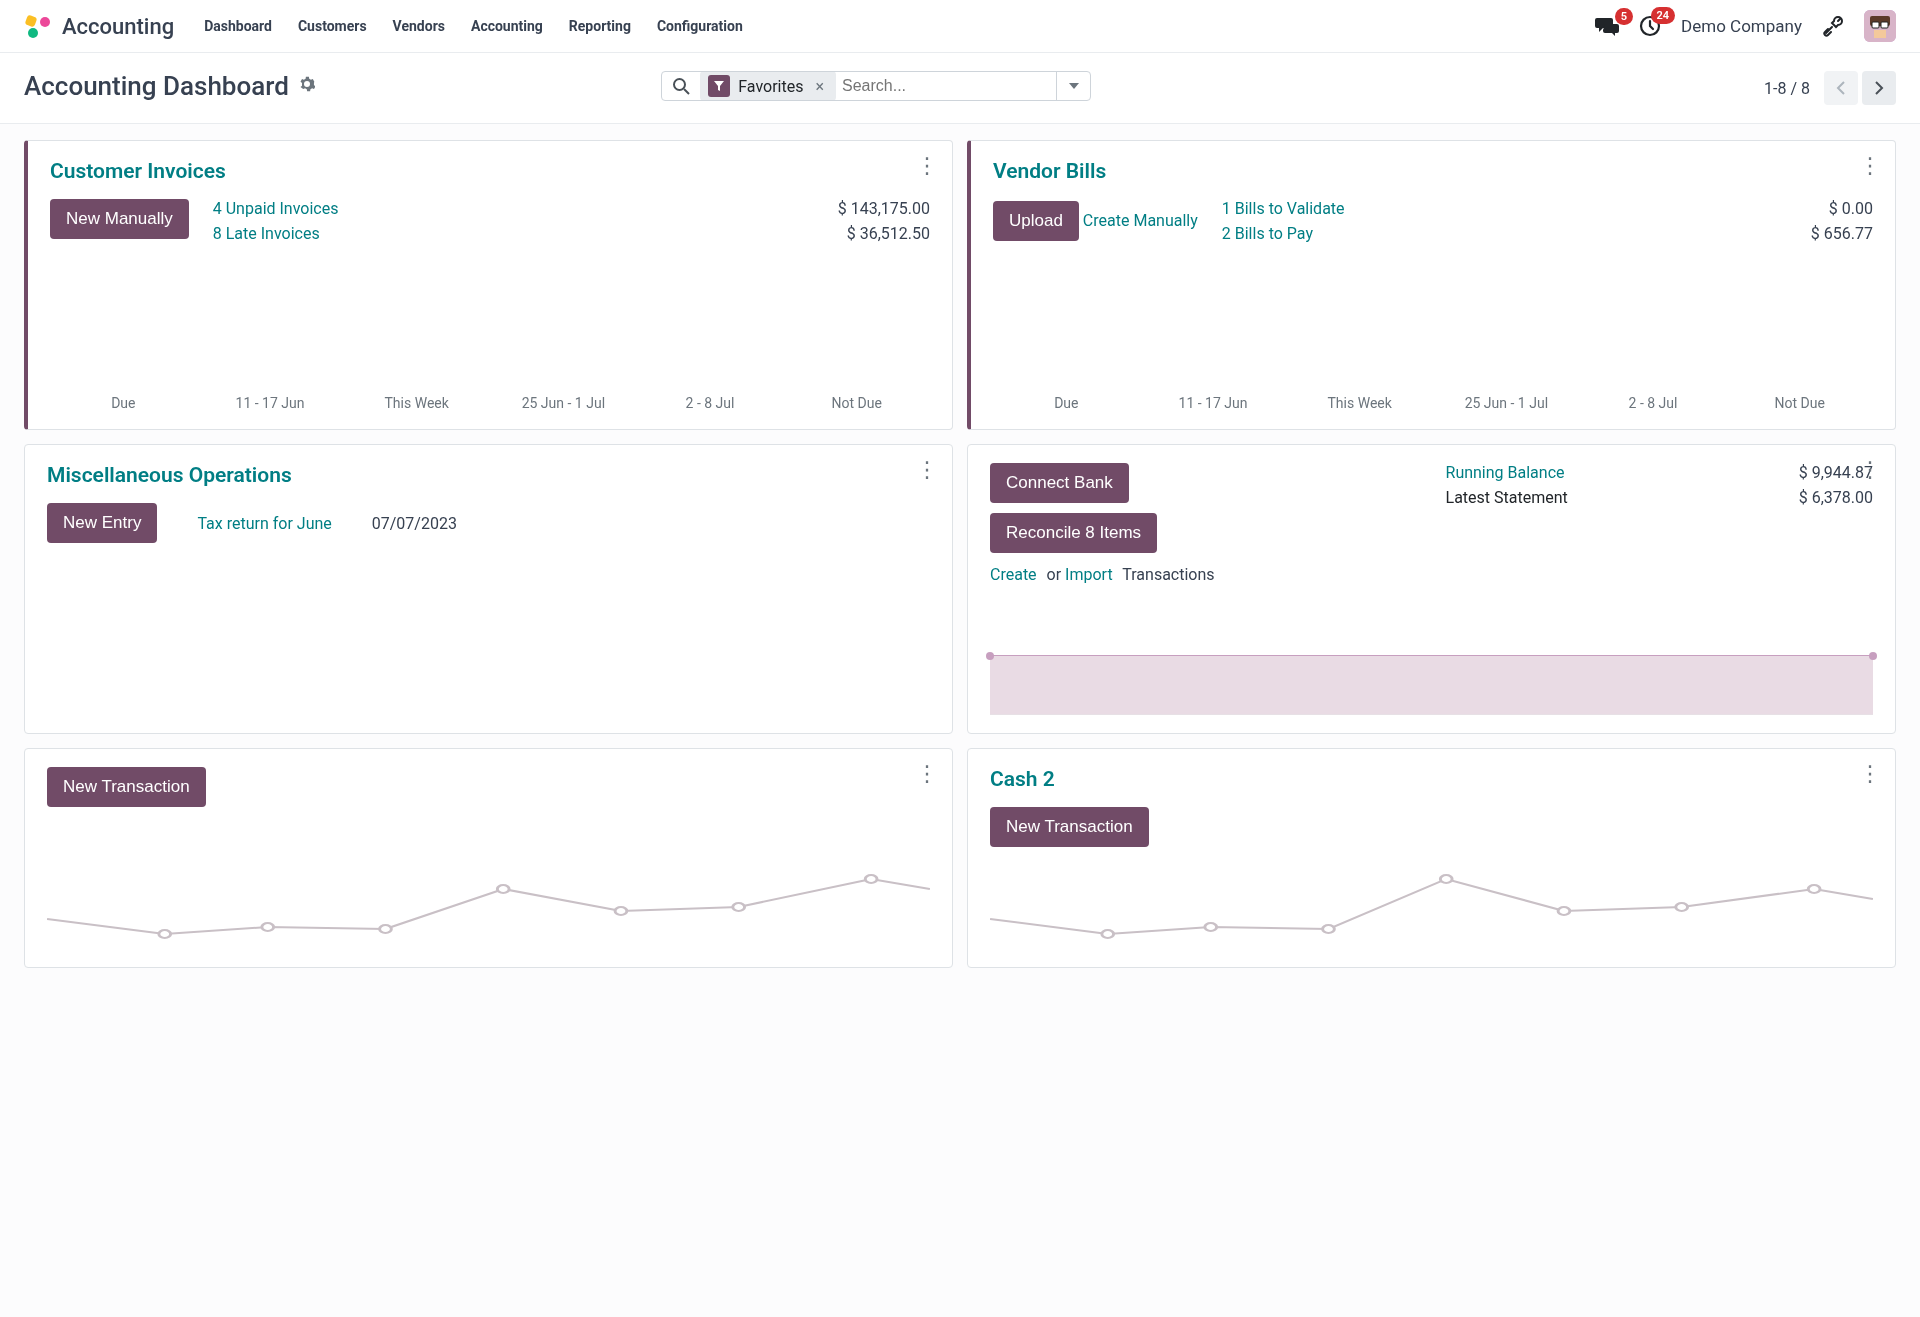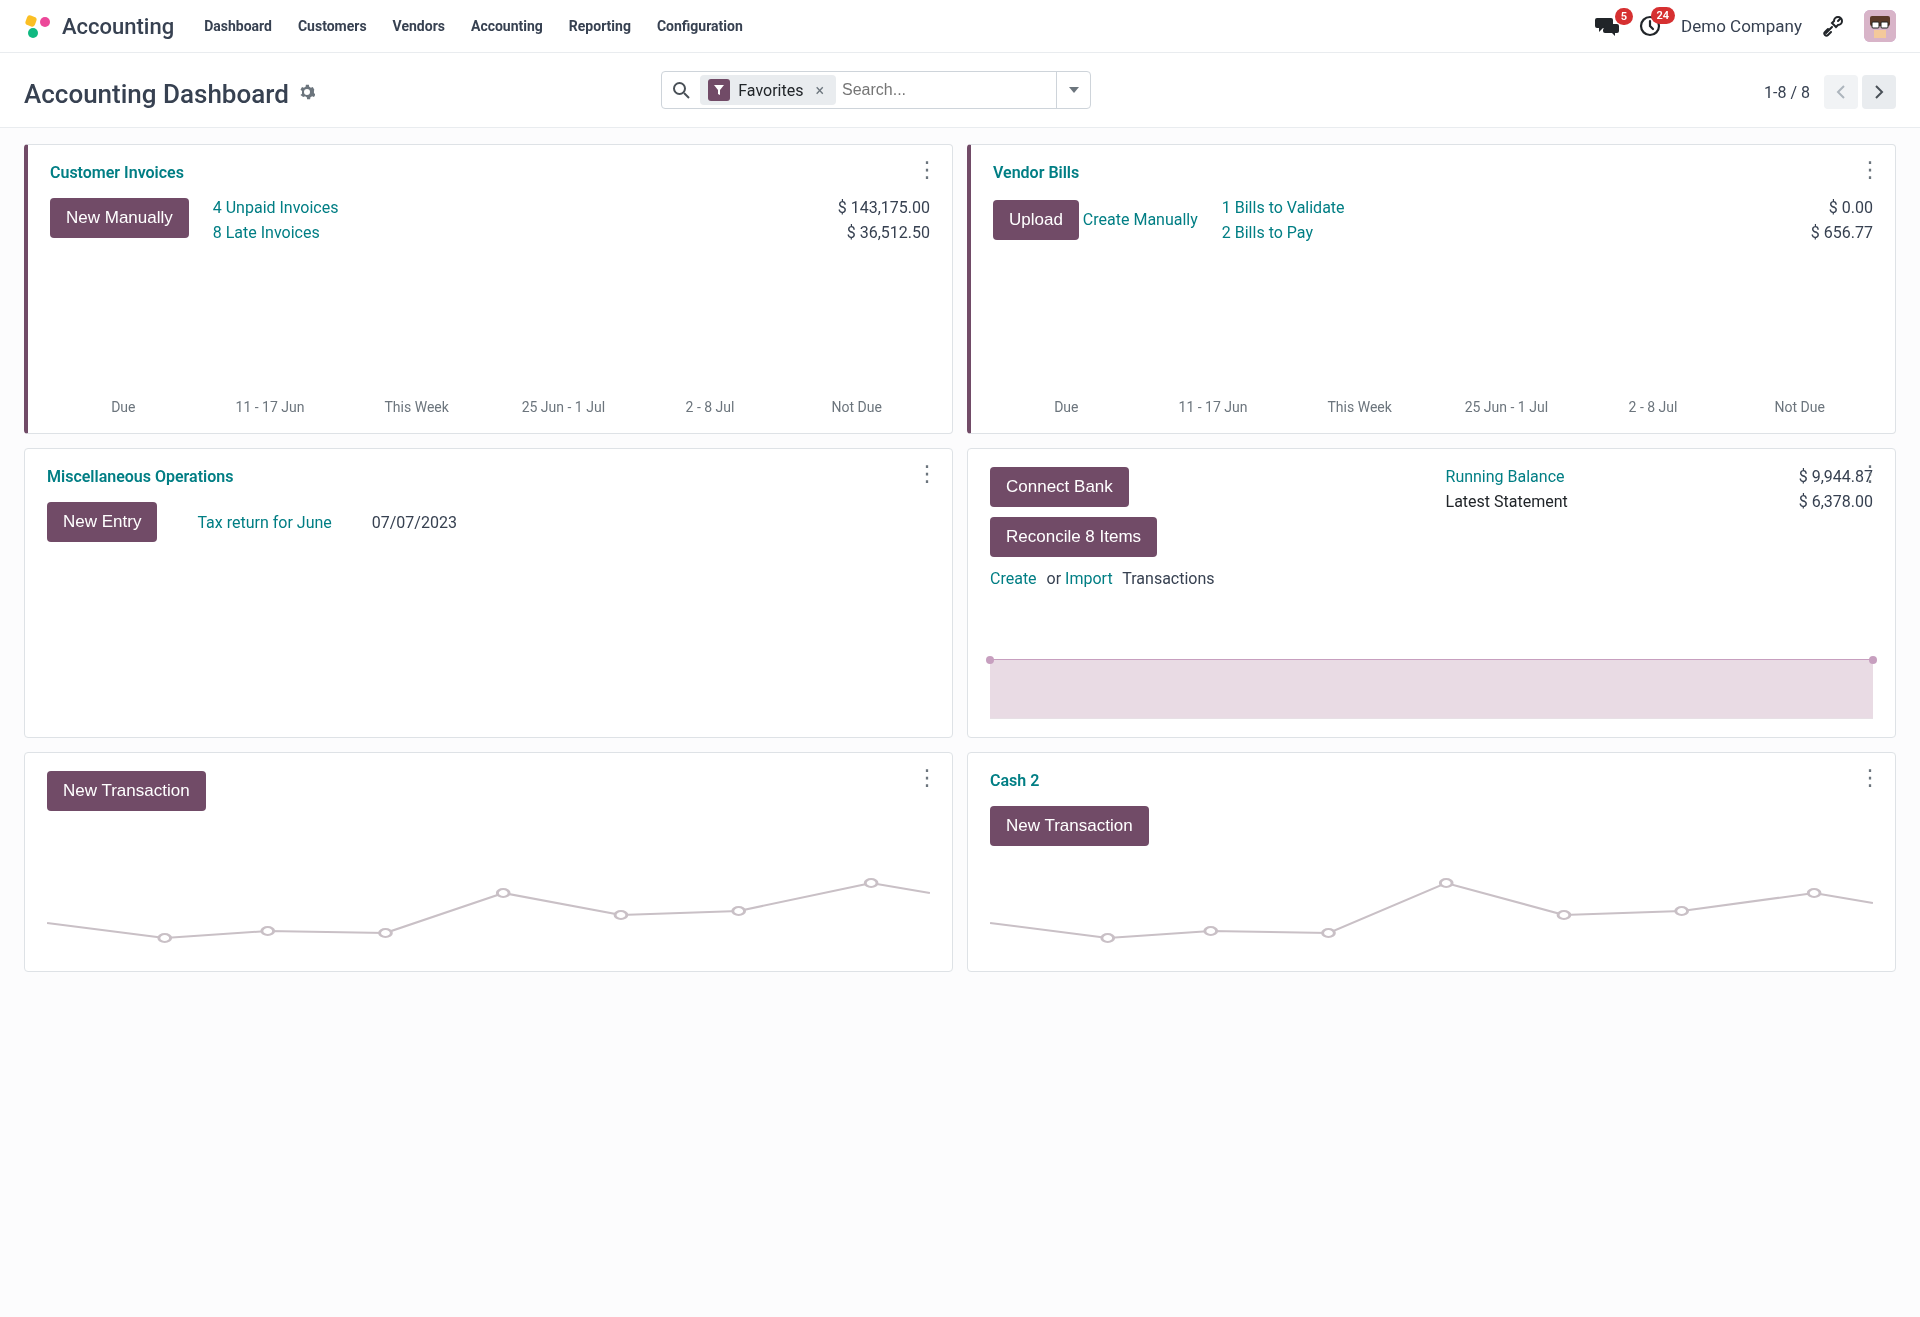--- a/index.html
+++ b/index.html
@@ -13,40 +13,40 @@
 .nav-item { color:#374151; cursor:pointer; font-size:14px;font-weight:bold; }
 .nav-spacer { flex:1; }
 .top-icons { display:flex; align-items:center; gap:20px; }
 .badge-wrap { position:relative; display:inline-block; }
 .badge { position:absolute; top:-8px; right:-14px; background:#d63031; color:#fff; font-size:11px; line-height:1; padding:3px 6px; border-radius:10px; font-weight:600;}
 .company { font-size:17px; color:#374151; }
 .avatar { width:32px; height:32px; border-radius:6px; background:#c7a5d9; display:flex; align-items:center; justify-content:center; overflow:hidden;}
 .settings-svg, .chat-svg, .clock-svg { display:block; }
 
 
-.subhead { display:flex; align-items:flex-end; padding:18px 24px 18px 24px; gap:20px; border-bottom:1px solid #e9ecef; background:#fff;}
+.subhead { display:flex; align-items:flex-start; padding:18px 24px 18px 24px; gap:20px; border-bottom:1px solid #e9ecef; background:#fff;}
 .page-title { font-size:26px; font-weight:500; color:#374151; display:flex; align-items:center; gap:10px;}
 .gear { color:#6c757d; font-size:16px;}
-.search-wrap { margin-left:auto; margin-right:auto; display:flex; align-items:center; border:1px solid #ced4da; border-radius:4px; overflow:hidden; width:430px; height:38px;}
+.search-wrap { margin-left:auto; margin-right:auto; display:flex; align-items:center; border:1px solid #ced4da; border-radius:4px; overflow:hidden; width:430px; height:30px;}
 .search-lead { padding:0 10px; color:#495057; display:flex; align-items:center;}
 .chip { display:flex; align-items:center; gap:8px; background:#e9ecef; border-radius:4px; padding:4px 8px; margin-right:6px;}
 .chip-icon { width:22px; height:22px; background:#714B67; border-radius:3px; display:flex; align-items:center; justify-content:center; }
 .chip-x { color:#6c757d; cursor:pointer; padding:0 4px;}
 .search-input { border:none; outline:none; font-size:16px; flex:1; color:#495057; background:transparent;}
 .search-caret { border-left:1px solid #ced4da; width:34px; height:100%; display:flex; align-items:center; justify-content:center; color:#6c757d; cursor:pointer;}
 .pager { margin-left:auto; display:flex; align-items:center; gap:14px; color:#374151;}
 .pager-btns { display:flex; }
 .pager-btn { width:34px; height:34px; display:flex; align-items:center; justify-content:center; background:#f1f3f5; color:#adb5bd; cursor:pointer; border-radius:4px; }
 .pager-btn + .pager-btn { margin-left:4px; background:#e9ecef; color:#495057;}
 
 
 .grid { display:grid; grid-template-columns:1fr 1fr; gap:14px; padding:16px 24px; }
 .card { background:#fff; border:1px solid #dee2e6; border-radius:4px; padding:18px 22px; position:relative; display:flex; flex-direction:column; min-height:290px;}
 .card.accent { border-left:4px solid #714B67; }
-.card-title { font-size:16px; font-weight:600; color:#017e84; margin-bottom:16px; cursor:pointer;}
+.card-title { font-size:21px; font-weight:600; color:#017e84; margin-bottom:16px; cursor:pointer;}
 .kebab { position:absolute; top:14px; right:14px; color:#6c757d; cursor:pointer; font-size:22px; line-height:1;}
 .row { display:flex; align-items:flex-start; gap:24px; }
 .btn { background:#714B67; color:#fff; border:none; border-radius:4px; padding:10px 16px; font-size:17px; cursor:pointer;}
 .links-col { display:flex; flex-direction:column; gap:6px; }
 .link { color:#017e84; cursor:pointer;}
 .amounts { margin-left:auto; display:flex; flex-direction:column; align-items:flex-end; gap:6px; color:#374151; }
 .secondary-link { color:#017e84; cursor:pointer; margin-top:12px; display:inline-block;}
 .txline { margin-top:12px; color:#374151;}
 .txline .link { margin-right:6px;}
 

